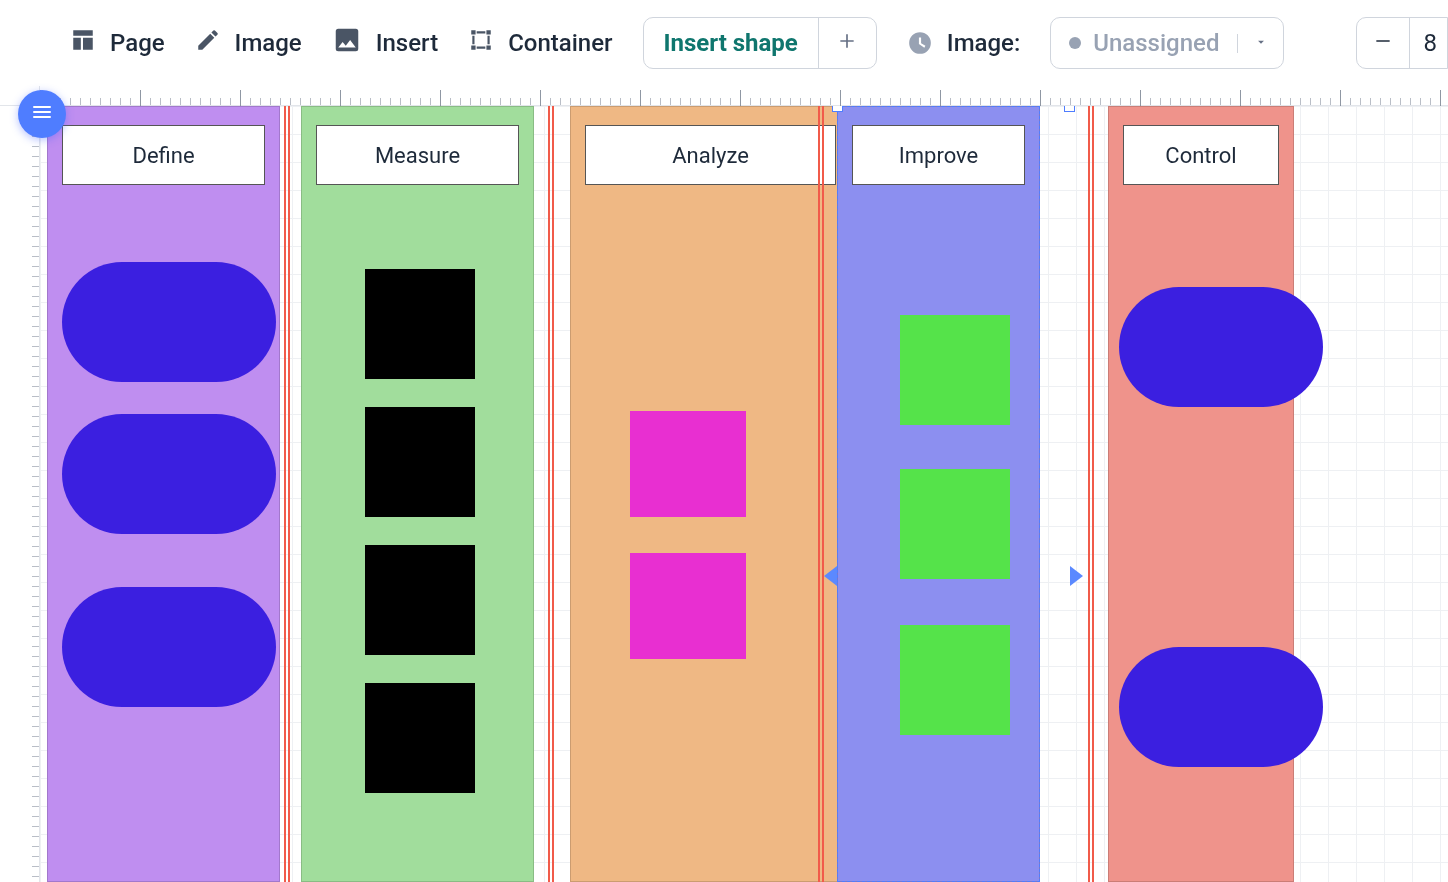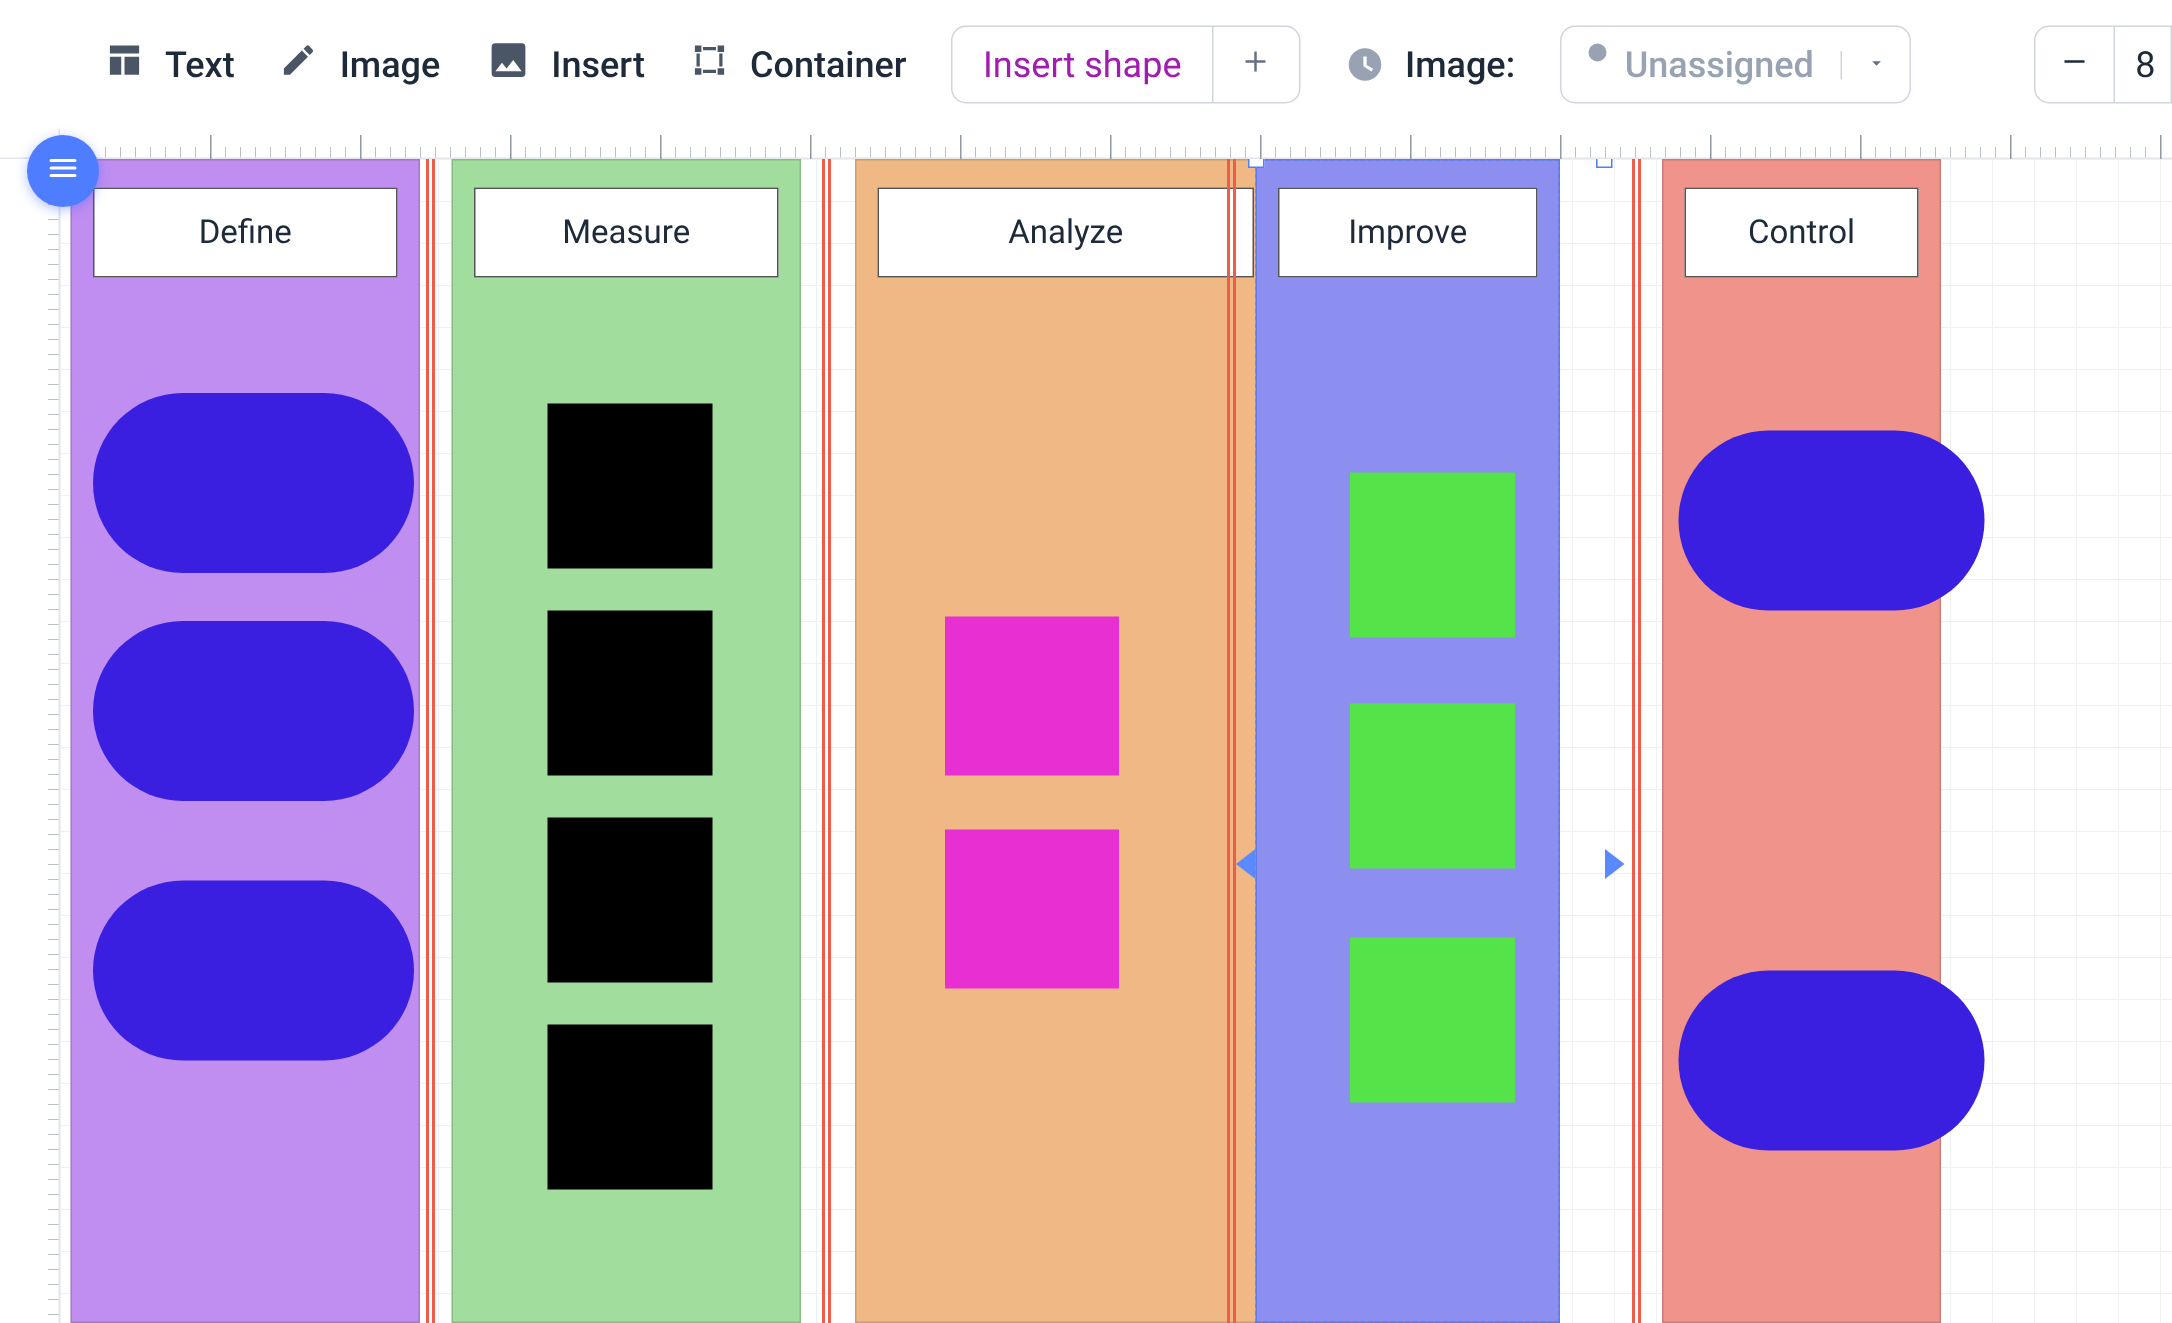--- a/index.html
+++ b/index.html
@@ -41,22 +41,22 @@
     align-items: stretch;
     border: 1px solid #d0d5dd;
     border-radius: 10px;
     height: 52px;
     overflow: hidden;
   }
   .insert-shape-label {
     display:flex; align-items:center;
     padding: 0 20px;
     font-size: 24px;
-    font-weight: 400;
-    color: #a21caf;
+    font-weight: 700;
+    color: #0f766e;
     cursor: pointer;
   }
   .insert-shape-plus {
     display:flex; align-items:center; justify-content:center;
     width: 58px;
     border-left: 1px solid #d0d5dd;
     cursor: pointer;
   }
   .insert-shape-plus svg { width: 20px; height:20px; stroke:#667085; stroke-width:2; fill:none; }
 
@@ -66,21 +66,21 @@
 
   .status-dropdown {
     display:flex; align-items:center;
     border:1px solid #d0d5dd;
     border-radius:10px;
     height:52px;
     overflow:hidden;
     cursor:pointer;
   }
   .status-dropdown-main {
-    display:flex; gap:12px;
+    display:flex; align-items:center; gap:12px;
     padding:0 18px;
     font-size:24px; font-weight:500; color:#98a2b3;
   }
   .status-dropdown-main .dot { width:12px; height:12px; border-radius:50%; background:#98a2b3; }
   .status-dropdown-caret {
     display:flex; align-items:center; justify-content:center;
     width:46px; border-left:1px solid #d0d5dd;
   }
   .status-dropdown-caret svg { width:14px; height:14px; fill:#667085; }
 
@@ -212,21 +212,21 @@
 </head>
 <body>
 
 <div class="toolbar">
   <div class="tb-item">
     <span>
       <svg viewBox="0 0 24 24">
           <path d="M3 3h18v5H3V3zm0 7h7v11H3V10zm9 0h9v11h-9V10z"></path>
         </svg>
     </span>
-    <span>Text</span>
+    <span>Page</span>
   </div>
   <div class="tb-item">
     <span>
       <svg viewBox="0 0 24 24">
           <path d="M3 17.25V21h3.75L17.81 9.94l-3.75-3.75L3 17.25zM20.71 7.04a1 1 0 0 0 0-1.41l-2.34-2.34a1 1 0 0 0-1.41 0l-1.83 1.83 3.75 3.75 1.83-1.83z"></path>
         </svg>
     </span>
     <span>Image</span>
   </div>
   <div class="tb-item image-item">

